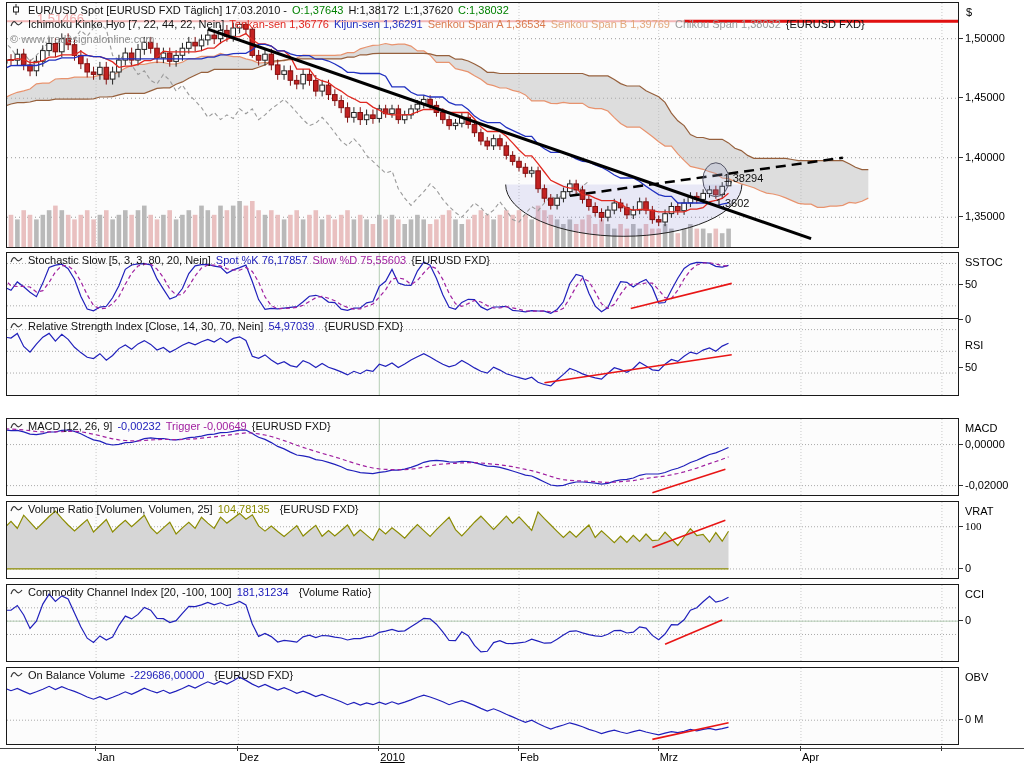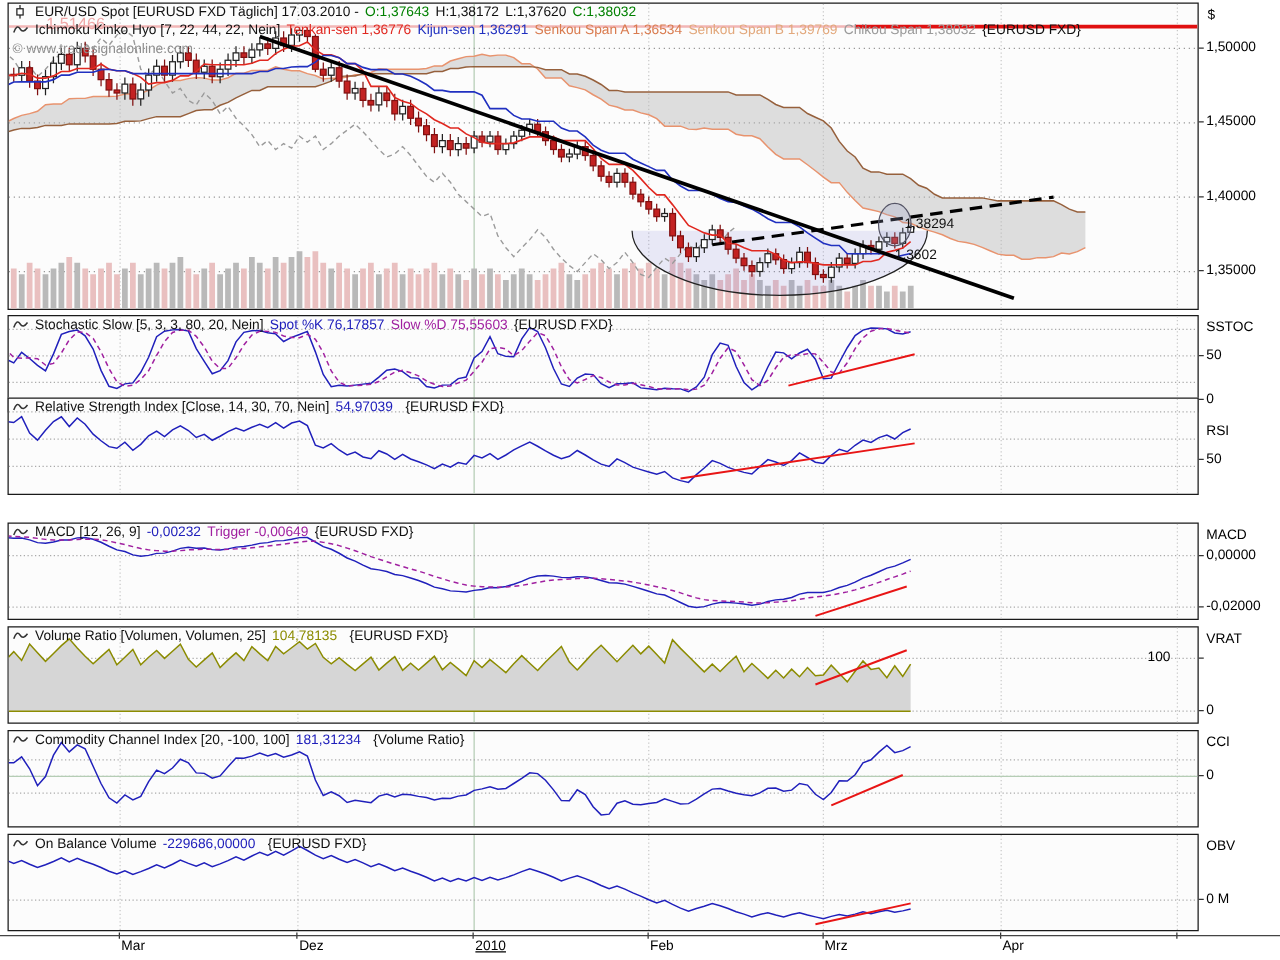--- a/index.html
+++ b/index.html
@@ -618,34 +618,34 @@
       <div class="ylab" style="left: 965px; top: 256px;">SSTOC</div>
       <div class="ytick" style="top: 367.32px;"></div>
       <div class="ylab" style="left: 965px; top: 361.32px;">50</div>
       <div class="ylab" style="left: 965px; top: 339px;">RSI</div>
       <div class="ytick" style="top: 443.563px;"></div>
       <div class="ylab" style="left: 965px; top: 437.563px;">0,00000</div>
       <div class="ytick" style="top: 484.615px;"></div>
       <div class="ylab" style="left: 965px; top: 478.615px;">-0,02000</div>
       <div class="ylab" style="left: 965px; top: 422px;">MACD</div>
       <div class="ytick" style="top: 525.749px;"></div>
-      <div class="ylab" style="left: 918px; top: 519.749px;">100</div>
+      <div class="ylab" style="left: 965px; top: 519.749px; font-family: Liberation Serif, serif;">100</div>
       <div class="ytick" style="top: 567.947px;"></div>
       <div class="ylab" style="left: 965px; top: 561.947px;">0</div>
       <div class="ylab" style="left: 965px; top: 505px;">VRAT</div>
       <div class="ytick" style="top: 620.153px;"></div>
       <div class="ylab" style="left: 965px; top: 614.153px;">0</div>
       <div class="ylab" style="left: 965px; top: 588px;">CCI</div>
       <div class="ytick" style="top: 719.197px;"></div>
       <div class="ylab" style="left: 965px; top: 713.197px;">0 M</div>
       <div class="ylab" style="left: 965px; top: 671px;">OBV</div>
     </div>
   <div id="taxis">
       <div class="xtick" style="left: 95.09px;"></div>
-      <div class="xlab" style="left: 97.09px;">Mar</div>
+      <div class="xlab" style="left: 97.09px;">Jan</div>
       <div class="xtick" style="left: 237.33px;"></div>
       <div class="xlab" style="left: 239.33px;">Dez</div>
       <div class="xtick" style="left: 378.3px;"></div>
       <div class="xlab" style="left: 380.3px; text-decoration: underline;">2010</div>
       <div class="xtick" style="left: 518px;"></div>
       <div class="xlab" style="left: 520px;">Feb</div>
       <div class="xtick" style="left: 657.7px;"></div>
       <div class="xlab" style="left: 659.7px;">Mrz</div>
       <div class="xtick" style="left: 799.94px;"></div>
       <div class="xlab" style="left: 801.94px;">Apr</div>

